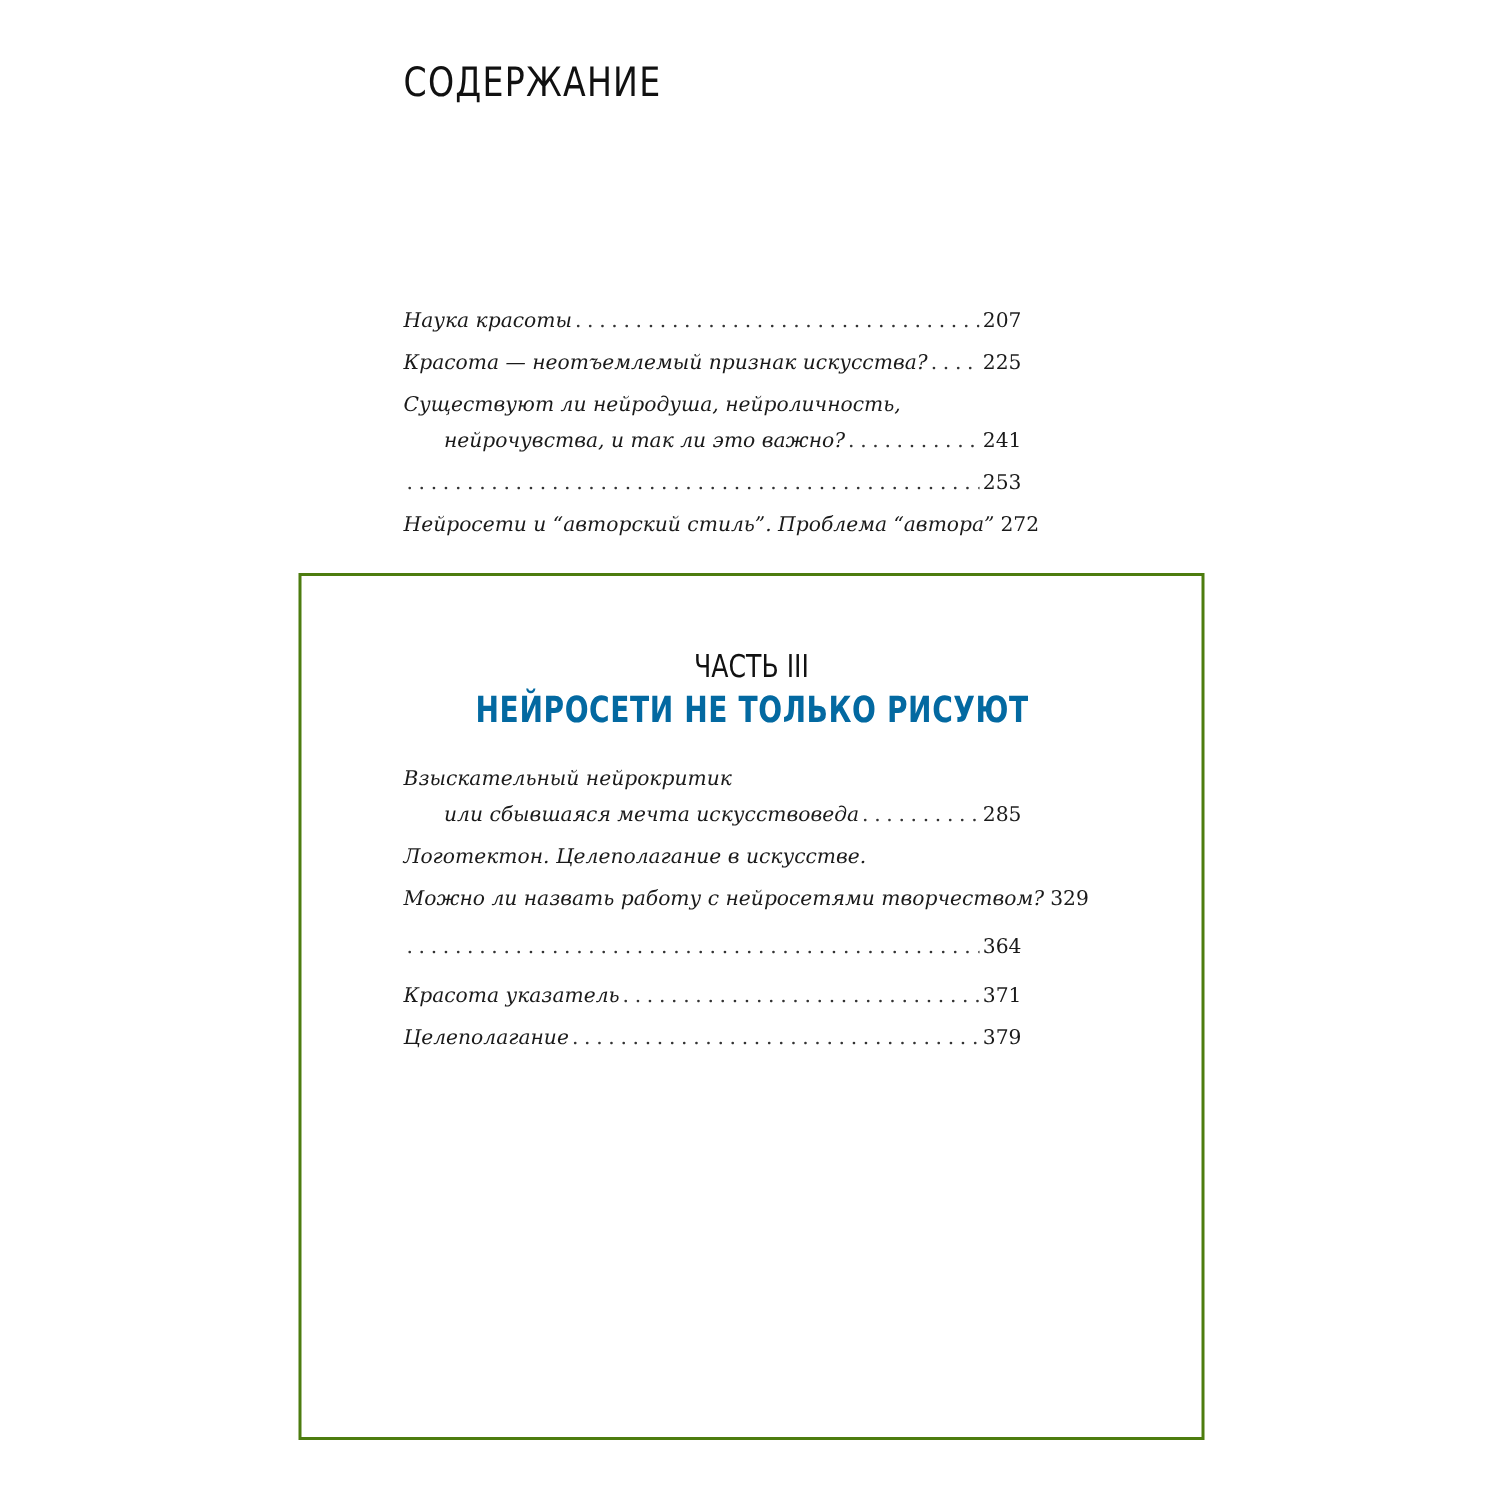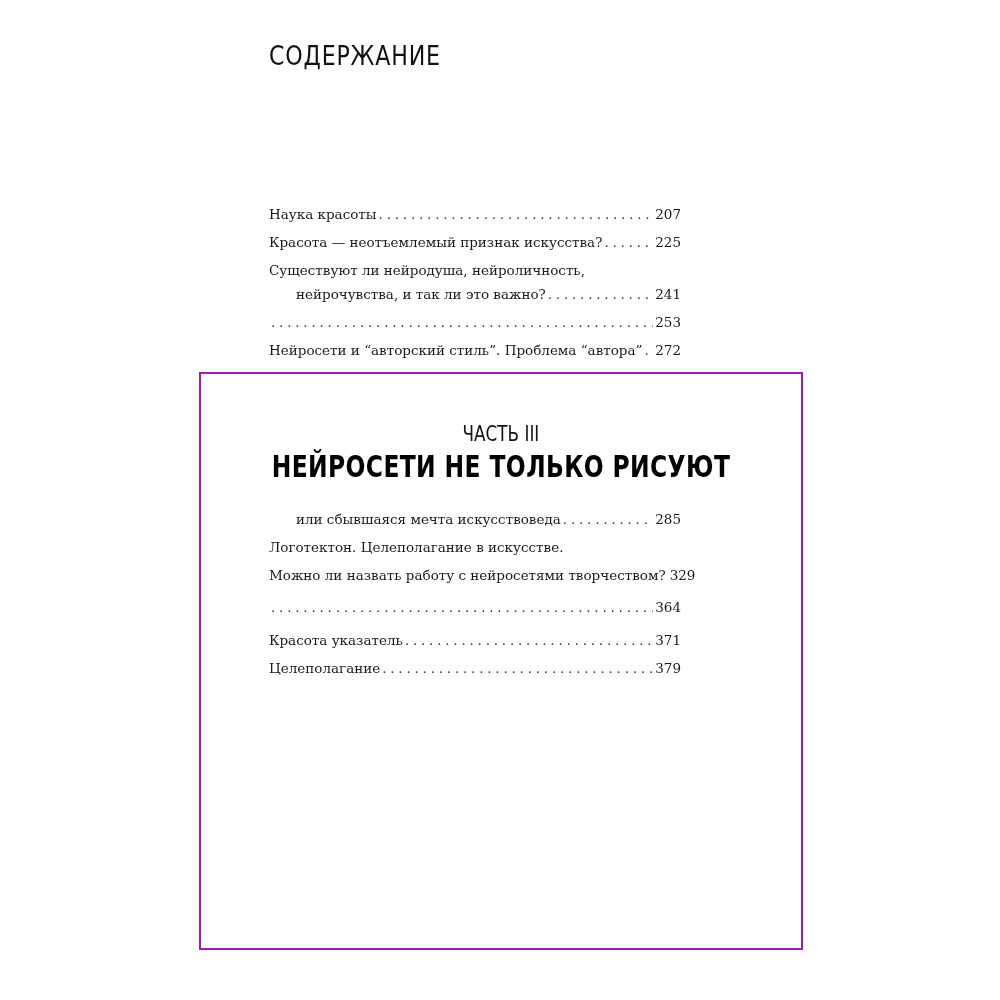--- a/index.html
+++ b/index.html
@@ -48,20 +48,21 @@
       height: 24px;
       line-height: 24px;
       white-space: nowrap;
     }
     .entry .line.indent {
       padding-left: 27px;
     }
     .entry .text {
       flex: 0 0 auto;
       transform-origin: left center;
+      font-style: italic;
     }
     .entry .leader {
       flex: 1 1 auto;
       overflow: hidden;
       margin: 0 2px;
       letter-spacing: 3.2px;
       color: #333;
     }
     .entry .leader::before {
       content: ". . . . . . . . . . . . . . . . . . . . . . . . . . . . . . . . . . . . . . . . . . . . . . . . . . . . . . . . . . . . . . . . . . . . . . . . . . . . . . . . . . . . . . . . . . . . . .";
@@ -71,24 +72,24 @@
     .entry .page {
       flex: 0 0 auto;
       font-variant-numeric: oldstyle-nums;
     }
     .gap-s { height: 4px; }
     .gap-m { height: 9px; }
 
     .part-box {
       position: absolute;
       left: 199px;
-      top: 372px;
+      top: 382px;
       width: 600px;
       height: 574px;
-      border: 2px solid #a21caf;
+      border: 2px solid #4d7c0f;
       box-sizing: content-box;
     }
     .part-label {
       position: absolute;
       left: 0;
       right: 0;
       top: 48px;
       text-align: center;
       font-family: "DejaVu Sans", sans-serif;
       font-size: 21px;
@@ -99,23 +100,23 @@
       transform: scaleX(0.8);
     }
     .part-title {
       position: absolute;
       left: 0;
       right: 0;
       top: 75px;
       text-align: center;
       font-family: "DejaVu Sans", sans-serif;
       font-weight: bold;
-      font-size: 30px;
+      font-size: 24px;
       letter-spacing: 0.5px;
-      color: #000000;
+      color: #0369a1;
     }
     .part-title span {
       display: inline-block;
       transform: scaleX(0.78);
     }
   </style>
 </head>
 <body>
 
 <h1 class="page-title">СОДЕРЖАНИЕ</h1>
@@ -168,20 +169,23 @@
   <div class="part-label">
     <span>ЧАСТЬ III</span>
   </div>
   <div class="part-title">
     <span>НЕЙРОСЕТИ НЕ ТОЛЬКО РИСУЮТ</span>
   </div>
 </div>
 
 <div class="toc toc-part">
   <div class="entry">
+    <div class="line">
+      <span class="text">Взыскательный нейрокритик</span>
+    </div>
     <div class="line indent">
       <span class="text">или сбывшаяся мечта искусствоведа</span>
       <span class="leader"></span>
       <span class="page">285</span>
     </div>
   </div>
   <div class="gap-s"></div>
   <div class="entry">
     <div class="line">
       <span class="text">Логотектон. Целеполагание в искусстве.</span>

